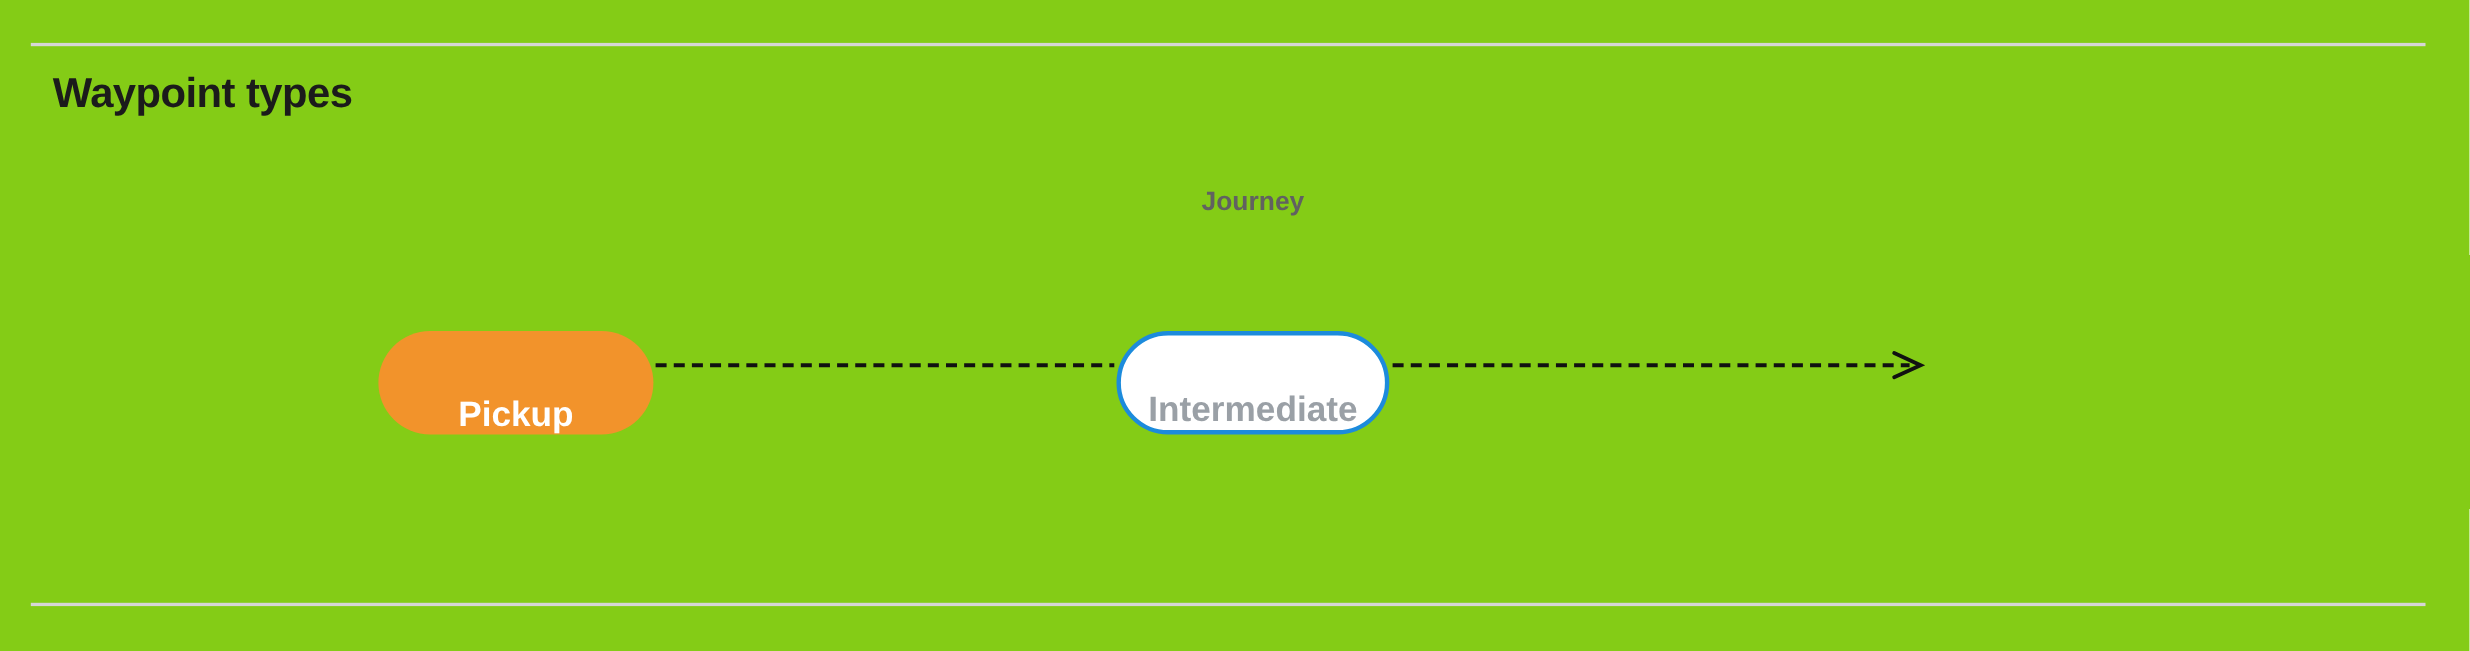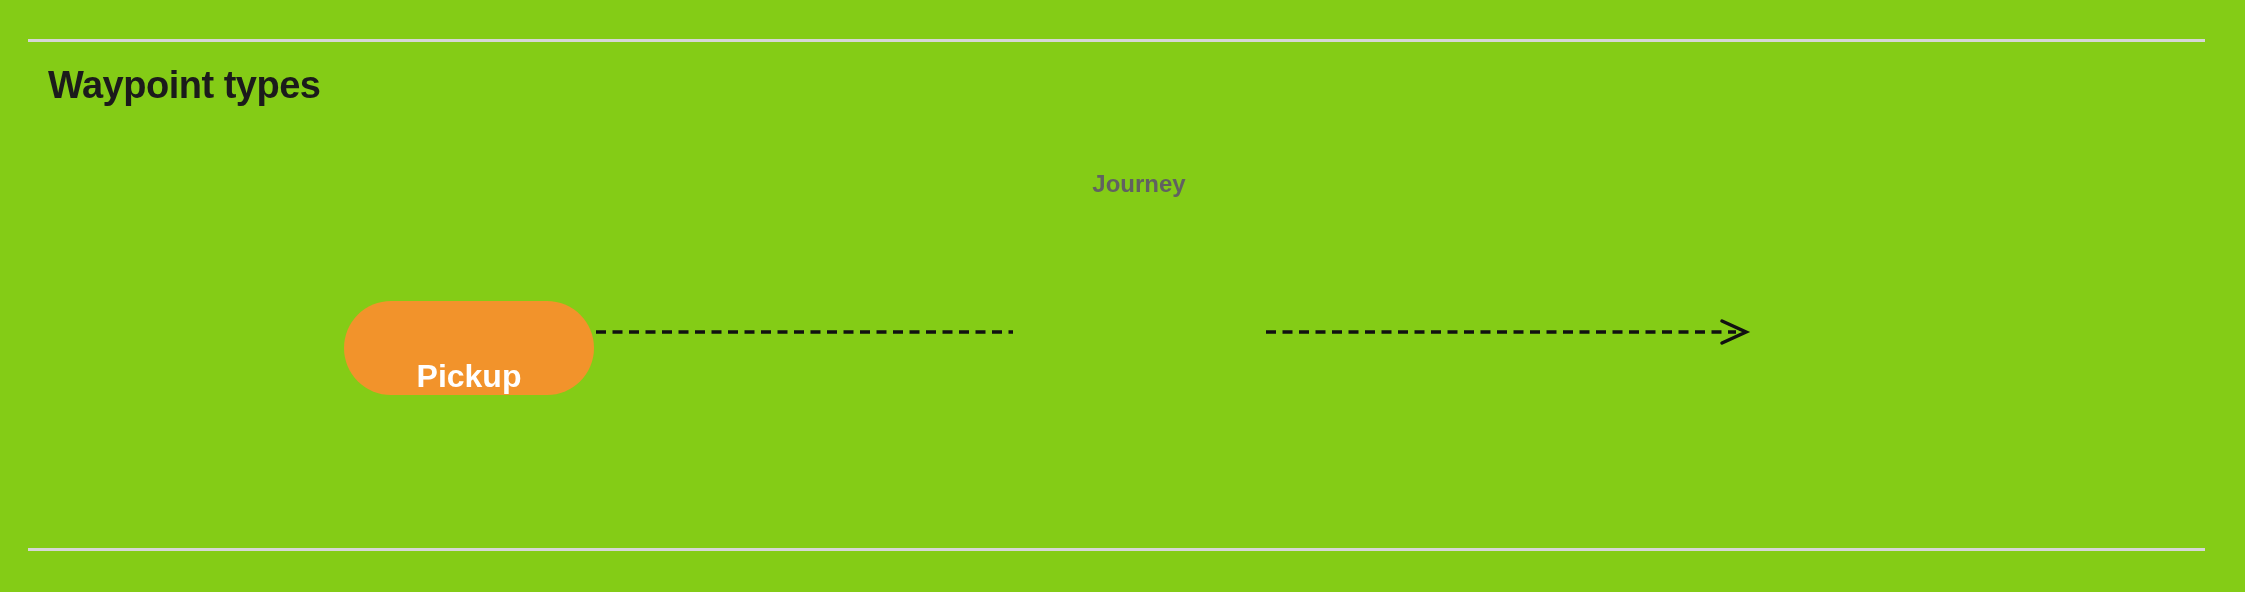--- a/index.html
+++ b/index.html
@@ -102,17 +102,20 @@
   <svg class="connector-svg" viewBox="0 0 2245 592" xmlns="http://www.w3.org/2000/svg" aria-hidden="true">
     <line class="dashed-line" x1="596" y1="332" x2="1013" y2="332"></line>
     <line class="dashed-line" x1="1266" y1="332" x2="1736" y2="332"></line>
     <path class="arrow-head" d="M1722,321 L1746,332 L1722,343"></path>
   </svg>
 
   <div class="node terminal node-pickup">
     <span>Pickup</span>
   </div>
 
+  <div class="node intermediate node-intermediate">
+    <span>Intermediate</span>
+  </div>
 
 
   <div class="rule bottom"></div>
 
 </div>
 
 </body></html>

